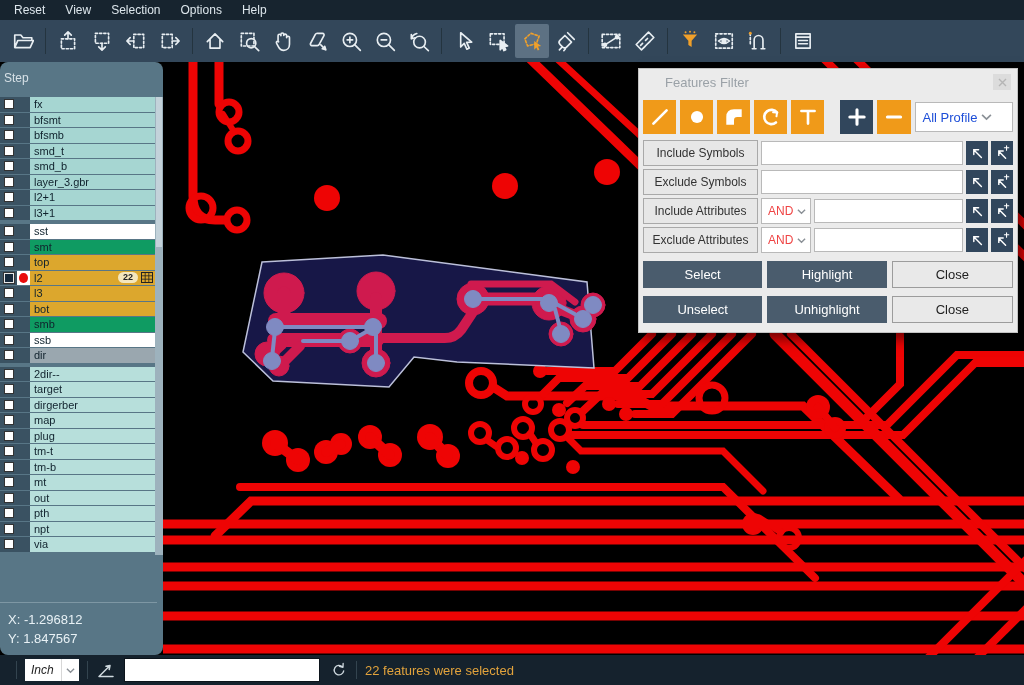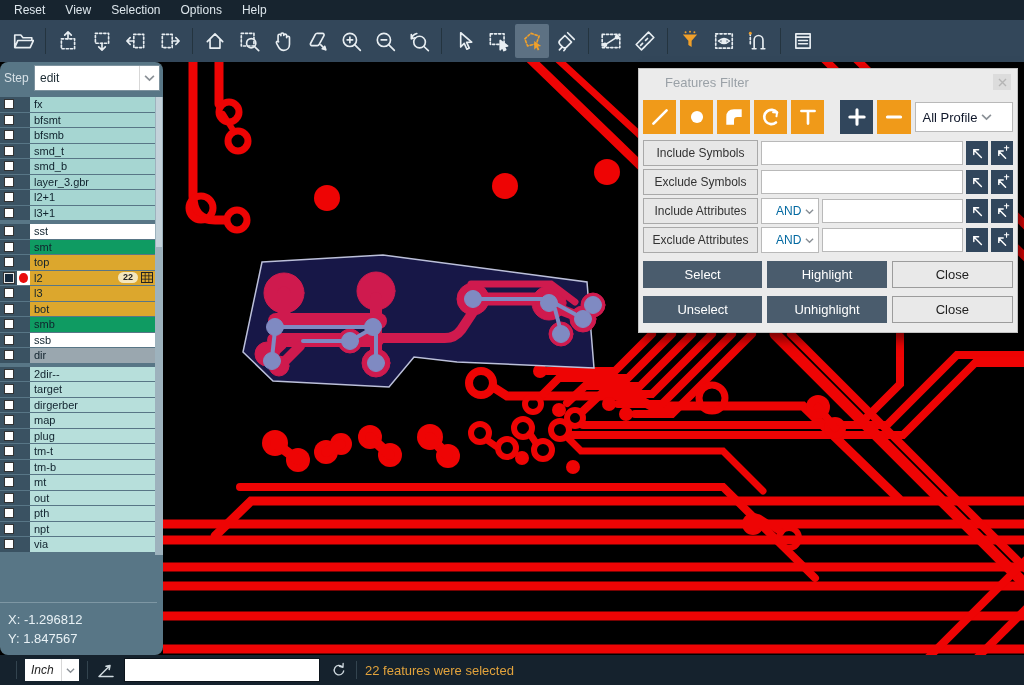--- a/index.html
+++ b/index.html
@@ -58,26 +58,26 @@
   #dialog{position:absolute;left:638px;top:68px;width:380px;height:265px;background:#ebebeb;
           border:1px solid #c2c2c2;box-shadow:4px 6px 12px rgba(0,0,0,.55);box-sizing:border-box;font-size:12px;}
   .dlg-title{height:26px;display:flex;align-items:center;padding-left:26px;color:#9aa1a7;font-size:13px;}
   .dlg-close{position:absolute;top:5px;right:6px;width:18px;height:16px;background:#dcdcdc;
              display:flex;align-items:center;justify-content:center;}
   .dlg-tools{display:flex;align-items:center;padding:5px 4px 3px;}
   .dtool{width:34px;height:34px;background:#f09a19;display:flex;align-items:center;justify-content:center;margin-right:4px;}
   .dtool.dark{background:#31465c;margin-left:12px;}
   .dtool svg{stroke:#fff;fill:none;stroke-width:2.4;stroke-linecap:round;stroke-linejoin:round;}
   .profile-select{margin-left:auto;width:92px;height:28px;background:#fff;border:1px solid #b9b9b9;
-                  display:flex;align-items:center;font-size:13px;color:#0f172a;padding-left:7px;}
+                  display:flex;align-items:center;font-size:13px;color:#1d4ed8;padding-left:7px;}
   .dlg-row{display:flex;align-items:center;margin:3px 4px 0;height:26px;}
   .row-label{width:113px;height:24px;background:#e7e7e7;border:1px solid #a9a9a9;flex:0 0 auto;
              display:flex;align-items:center;justify-content:center;color:#333;}
   .row-op{width:42px;height:24px;background:#fff;border:1px solid #b9b9b9;margin-left:3px;flex:0 0 auto;
-          display:flex;align-items:center;justify-content:space-between;padding-left:14px;color:#0369a1;}
+          display:flex;align-items:center;justify-content:space-between;padding-left:6px;color:#ef4444;}
   .row-input{flex:1;height:24px;border:1px solid #b9b9b9;background:#fff;margin-left:3px;min-width:0;box-sizing:border-box;}
   .arrow-btn{width:22px;height:24px;background:#31465c;margin-left:3px;flex:0 0 auto;
              display:flex;align-items:center;justify-content:center;}
   .arrow-btn svg{stroke:#fff;fill:none;stroke-width:1.8;stroke-linecap:round;}
   .dlg-actions{display:flex;margin:8px 4px 0;gap:5px;}
   .act{flex:1;height:27px;display:flex;align-items:center;justify-content:center;font-size:13px;}
   .act.dark{background:#4a5c6d;color:#fff;}
   .act.light{background:#e9e9e9;border:1px solid #9c9c9c;color:#222;box-sizing:border-box;}
   
   #statusbar{height:30px;background:#15222d;display:flex;align-items:center;padding-left:8px;color:#cfd9df;}
@@ -237,28 +237,20 @@
         <rect x="3.5" y="3.5" width="13" height="13"></rect>
         <path d="M3.5,6.5 h13 M6,9.5 h8 M6,12.5 h8"></path>
       </svg>
     </div>
 </div>
 
 <div id="main">
   <div id="sidebar">
     <div class="step-row">
       <span class="step-label">Step</span>
-      <div class="step-select">
-        <span>edit</span>
-        <span class="chev">
-            <svg width="11" height="8" viewBox="0 0 10 7">
-              <path d="M1,1.5 L5,5.5 9,1.5" stroke="#8a9096" fill="none" stroke-width="1.5"></path>
-            </svg>
-          </span>
-      </div>
     </div>
     <div id="layer-list">
         <div class="lrow c-teal">
     <span class="cb"></span>
     <span class="gut"></span>
     <span class="lname">
             <span class="lname-text">fx</span>
           </span>
   </div>
         <div class="lrow c-teal">

